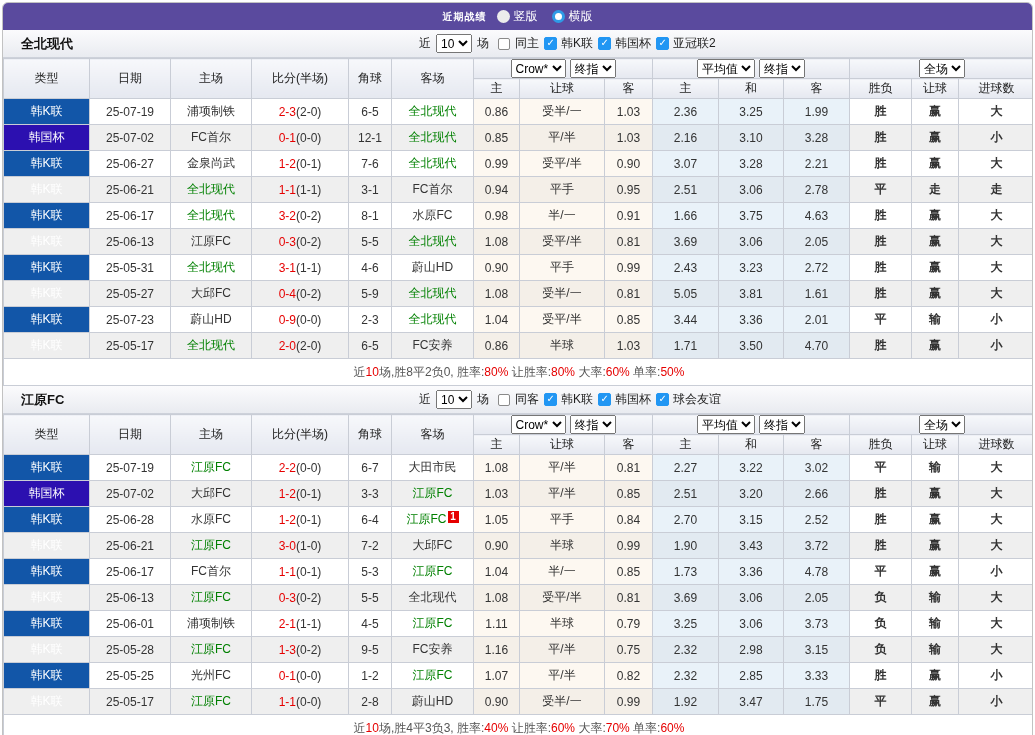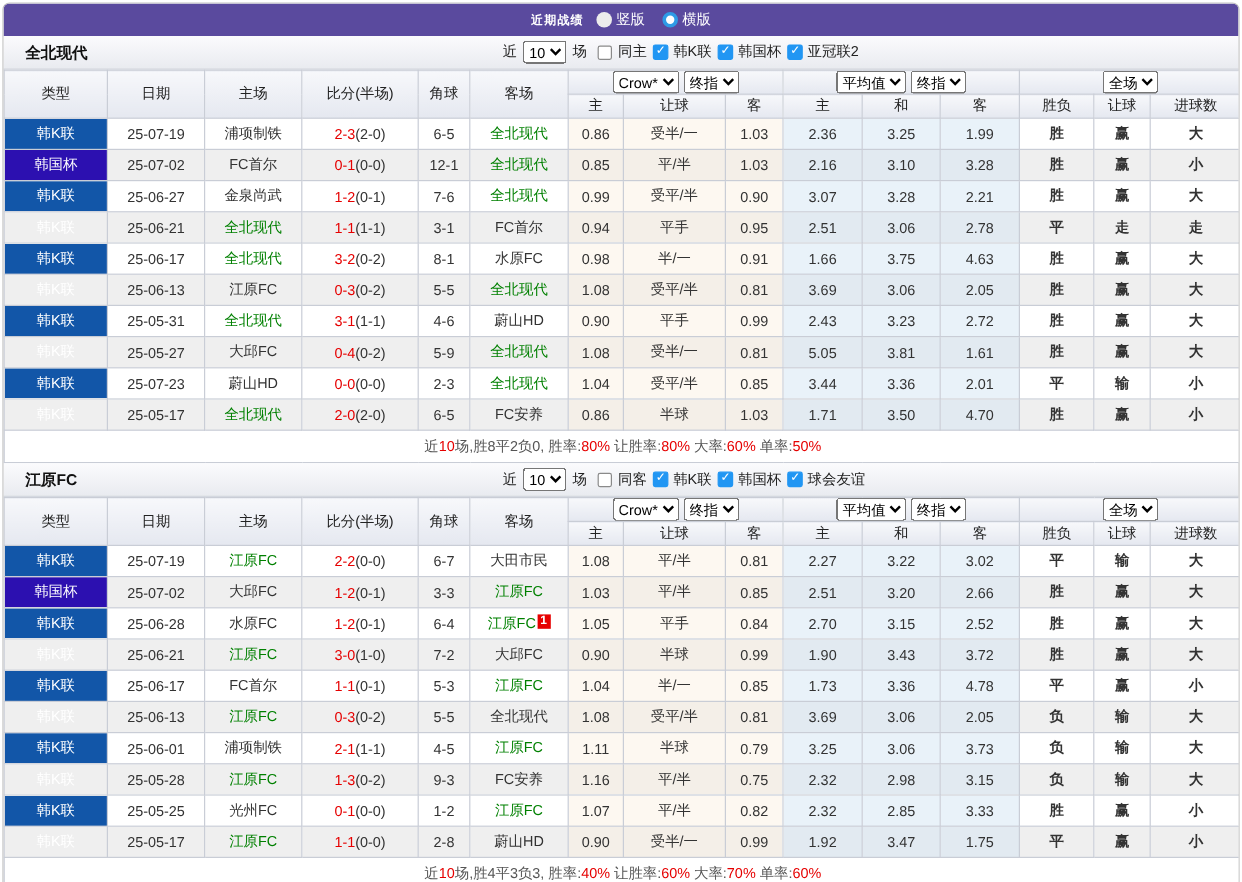--- a/index.html
+++ b/index.html
@@ -256,21 +256,21 @@
               <td class="eu-col">3.81</td>
               <td class="eu-col">1.61</td>
               <td class="res c-r">胜</td>
               <td class="res c-p">赢</td>
               <td class="res c-r">大</td>
             </tr>
             <tr class="odd">
               <td class="lg">韩K联</td>
               <td>25-07-23</td>
               <td><span>蔚山HD</span></td>
-              <td><span class="scr">0-0</span><span class="half">(0-0)</span></td>
+              <td><span class="scr">0-9</span><span class="half">(0-0)</span></td>
               <td>2-3</td>
               <td><span class="tm">全北现代</span></td>
               <td class="ah-col">1.04</td>
               <td class="ah-col">受平/半</td>
               <td class="ah-col">0.85</td>
               <td class="eu-col">3.44</td>
               <td class="eu-col">3.36</td>
               <td class="eu-col">2.01</td>
               <td class="res c-g">平</td>
               <td class="res c-b">输</td>
@@ -476,21 +476,21 @@
               <td class="eu-col">3.73</td>
               <td class="res c-b">负</td>
               <td class="res c-b">输</td>
               <td class="res c-r">大</td>
             </tr>
             <tr class="even">
               <td class="lg">韩K联</td>
               <td>25-05-28</td>
               <td><span class="tm">江原FC</span></td>
               <td><span class="scr">1-3</span><span class="half">(0-2)</span></td>
-              <td>9-3</td>
+              <td>9-5</td>
               <td><span>FC安养</span></td>
               <td class="ah-col">1.16</td>
               <td class="ah-col">平/半</td>
               <td class="ah-col">0.75</td>
               <td class="eu-col">2.32</td>
               <td class="eu-col">2.98</td>
               <td class="eu-col">3.15</td>
               <td class="res c-b">负</td>
               <td class="res c-b">输</td>
               <td class="res c-r">大</td>

